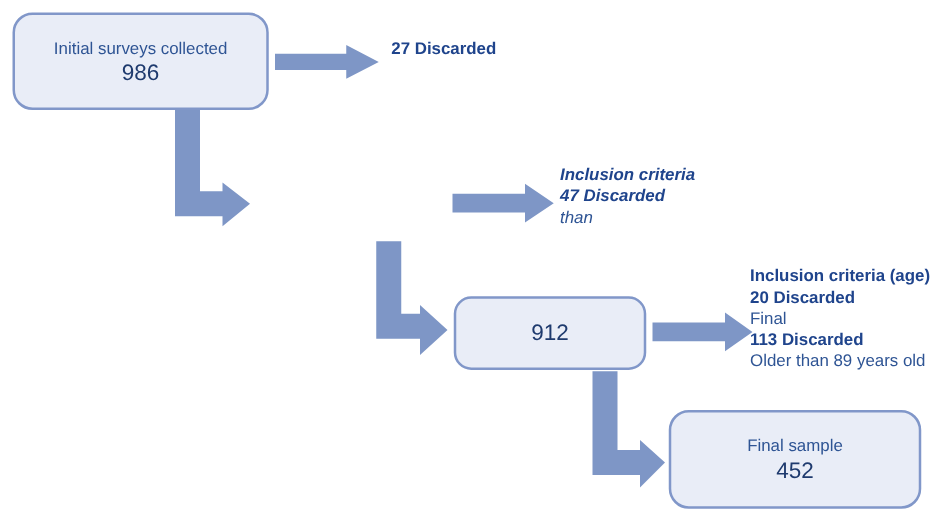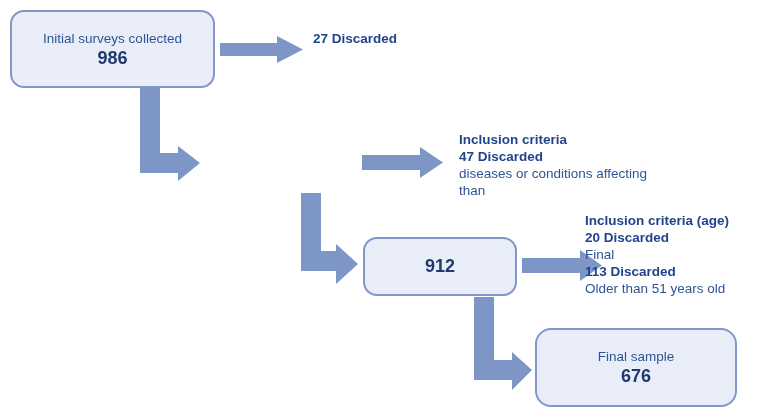--- a/index.html
+++ b/index.html
@@ -28,42 +28,42 @@
     align-items:center;justify-content:center;
     text-align:center;
   }
   .box-label{
     font-size:13.5px;
     color:var(--body-text);
     line-height:18px;
   }
   .box-value{
     font-size:18px;
-    font-weight:bold;
+    font-weight:normal;
     color:var(--number-text);
     line-height:21px;
   }
-  .box1{left:10px;top:10px;width:205px;height:78px;}
+  .box1{left:10px;top:10px;width:205px;height:78px;border-radius:16px;}
   .box2{left:203px;top:130px;width:157px;height:62px;}
   .box3{left:363px;top:237px;width:154px;height:59px;}
   .box4{left:535px;top:328px;width:202px;height:79px;border-radius:16px;}
   .note{position:absolute;}
   .note-line{
     font-size:13.5px;
     line-height:17px;
     color:var(--body-text);
     white-space:nowrap;
   }
   .note-line.bold{
     font-weight:bold;
     color:var(--heading-text);
   }
   .note1{left:313px;top:30px;}
-  .note2{left:459px;top:131px;}
-  .note3{left:585px;top:212px;}
+  .note2{left:448px;top:131px;font-style:italic;}
+  .note3{left:600px;top:212px;}
 </style>
 </head>
 <body>
 
 <div class="canvas">
 
   <svg class="arrows" viewBox="0 0 761 416" xmlns="http://www.w3.org/2000/svg">
     <polygon points="220,43 277,43 277,36 303,49.5 277,63 277,56 220,56" fill="#7e96c6"></polygon>
     <polygon points="140,88 160,88 160,153 178,153 178,146 200,163 178,181 178,173 140,173" fill="#7e96c6"></polygon>
     <polygon points="362,155 420,155 420,147 443,162.5 420,178 420,170 362,170" fill="#7e96c6"></polygon>
@@ -77,35 +77,34 @@
     <div class="box-value">986</div>
   </div>
 
 
   <div class="box box3">
     <div class="box-value">912</div>
   </div>
 
   <div class="box box4">
     <div class="box-label">Final sample</div>
-    <div class="box-value">676</div>
+    <div class="box-value">452</div>
   </div>
 
   <div class="note note1">
     <div class="note-line bold">27 Discarded</div>
   </div>
 
   <div class="note note2">
     <div class="note-line bold">Inclusion criteria</div>
     <div class="note-line bold">47 Discarded</div>
-    <div class="note-line">diseases or conditions affecting</div>
     <div class="note-line">than</div>
   </div>
 
   <div class="note note3">
     <div class="note-line bold">Inclusion criteria (age)</div>
     <div class="note-line bold">20 Discarded</div>
     <div class="note-line">Final</div>
     <div class="note-line bold">113 Discarded</div>
-    <div class="note-line">Older than 51 years old</div>
+    <div class="note-line">Older than 89 years old</div>
   </div>
 
 </div>
 
 </body></html>

